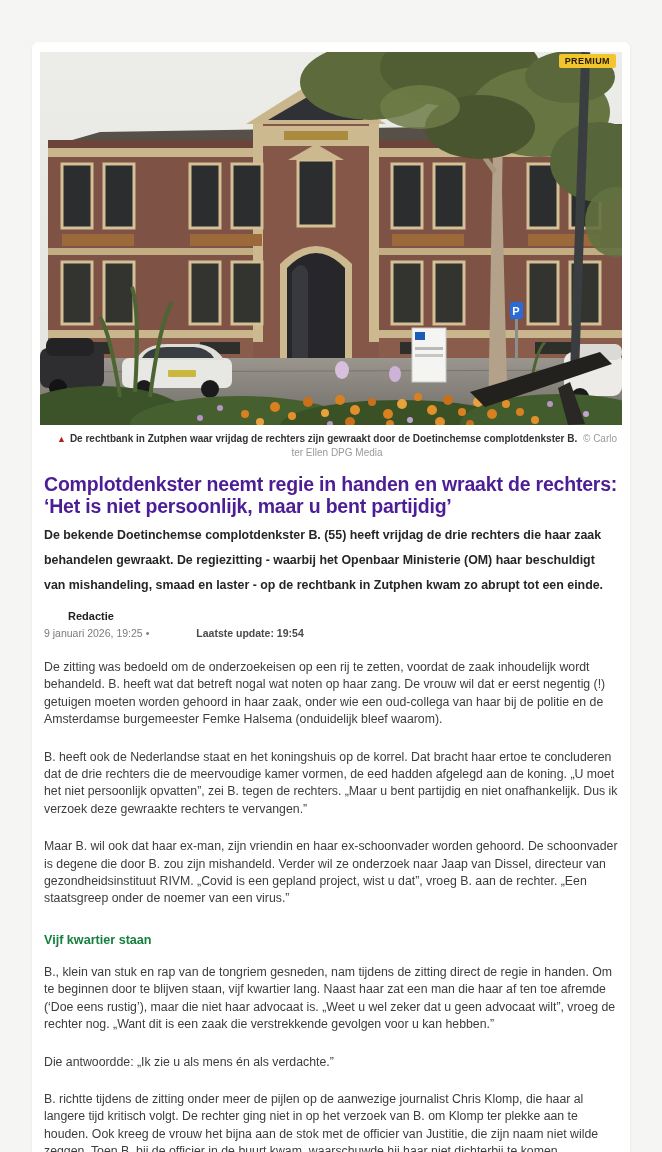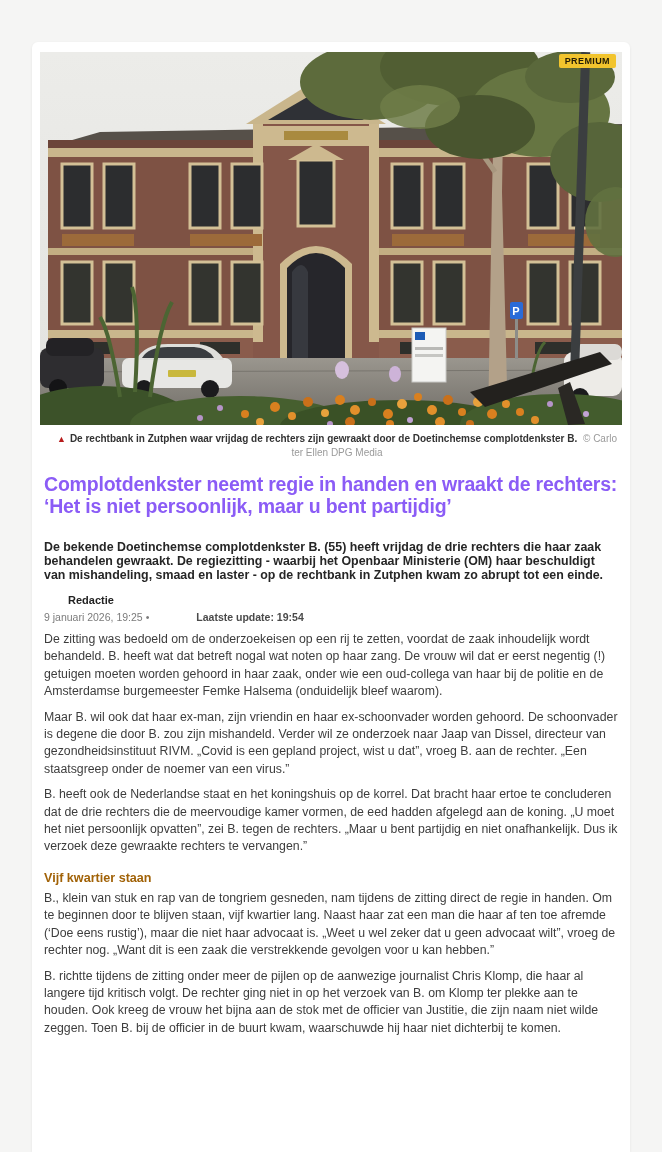--- a/index.html
+++ b/index.html
@@ -51,49 +51,49 @@
   .caption .tri { color: #b71c1c; font-size: 9px; margin-right: 4px; }
   .caption .cap-bold { font-weight: 700; }
   .caption .cap-credit { color: #9a9a9a; font-weight: 400; margin-left: 3px; }
   .article-body { padding: 0 4px; }
   h1.headline {
     margin-top: 15px;
     font-size: 19.5px;
     line-height: 21.5px;
     font-weight: 700;
     letter-spacing: -0.2px;
-    color: #8b5cf6;
+    color: #4c1d95;
   }
   p.intro {
-    margin-top: 23px;
+    margin-top: 6px;
     font-size: 12.4px;
-    line-height: 14px;
+    line-height: 25px;
     font-weight: 700;
     color: #262626;
   }
   .meta { margin-top: 12px; }
   .meta .author { font-size: 11px; font-weight: 700; color: #222222; padding-left: 24px; }
   .meta .source { margin-top: 5px; font-size: 10.5px; color: #7b7b7b; }
   .meta .dateline { margin-top: 5px; font-size: 10.5px; color: #7b7b7b; }
   .meta .dateline .sep { margin: 0 3px; color: #7b7b7b; }
   .meta .dateline .upd { font-weight: 700; color: #4a4a4a; margin-left: 44px; }
   #body-container { margin-top: 6px; }
   #body-container p {
-    margin-top: 8px;
+    margin-top: 20px;
     font-size: 12.3px;
     line-height: 17.4px;
     color: #3d3d3d;
   }
   #body-container h2 {
-    margin-top: 14px;
+    margin-top: 24px;
     margin-bottom: -4px;
     font-size: 12.6px;
     line-height: 16px;
     font-weight: 700;
-    color: #a16207;
+    color: #15803d;
   }
 </style>
 </head>
 <body>
 
 <div class="page">
   <div class="card">
 
     <figure class="photo">
 
@@ -281,22 +281,23 @@
 
       <div class="meta">
         <div class="author">Redactie</div>
         <div class="dateline">
           <span>9 januari 2026, 19:25</span><span class="sep">•</span><span class="upd">Laatste update: 19:54</span>
         </div>
       </div>
 
       <div id="body-container">
           <p>De zitting was bedoeld om de onderzoekeisen op een rij te zetten, voordat de zaak inhoudelijk wordt behandeld. B. heeft wat dat betreft nogal wat noten op haar zang. De vrouw wil dat er eerst negentig (!) getuigen moeten worden gehoord in haar zaak, onder wie een oud-collega van haar bij de politie en de Amsterdamse burgemeester Femke Halsema (onduidelijk bleef waarom).</p>
+          <p>B. heeft ook de Nederlandse staat en het koningshuis op de korrel. Dat bracht haar ertoe te concluderen dat de drie rechters die de meervoudige kamer vormen, de eed hadden afgelegd aan de koning. „U moet het niet persoonlijk opvatten”, zei B. tegen de rechters. „Maar u bent partijdig en niet onafhankelijk. Dus ik verzoek deze gewraakte rechters te vervangen.”</p>
           <p>Maar B. wil ook dat haar ex-man, zijn vriendin en haar ex-schoonvader worden gehoord. De schoonvader is degene die door B. zou zijn mishandeld. Verder wil ze onderzoek naar Jaap van Dissel, directeur van gezondheidsinstituut RIVM. „Covid is een gepland project, wist u dat”, vroeg B. aan de rechter. „Een staatsgreep onder de noemer van een virus.”</p>
-          <p>B. heeft ook de Nederlandse staat en het koningshuis op de korrel. Dat bracht haar ertoe te concluderen dat de drie rechters die de meervoudige kamer vormen, de eed hadden afgelegd aan de koning. „U moet het niet persoonlijk opvatten”, zei B. tegen de rechters. „Maar u bent partijdig en niet onafhankelijk. Dus ik verzoek deze gewraakte rechters te vervangen.”</p>
           <h2>Vijf kwartier staan</h2>
           <p>B., klein van stuk en rap van de tongriem gesneden, nam tijdens de zitting direct de regie in handen. Om te beginnen door te blijven staan, vijf kwartier lang. Naast haar zat een man die haar af ten toe afremde (‘Doe eens rustig’), maar die niet haar advocaat is. „Weet u wel zeker dat u geen advocaat wilt”, vroeg de rechter nog. „Want dit is een zaak die verstrekkende gevolgen voor u kan hebben.”</p>
+          <p>Die antwoordde: „Ik zie u als mens én als verdachte.”</p>
           <p>B. richtte tijdens de zitting onder meer de pijlen op de aanwezige journalist Chris Klomp, die haar al langere tijd kritisch volgt. De rechter ging niet in op het verzoek van B. om Klomp ter plekke aan te houden. Ook kreeg de vrouw het bijna aan de stok met de officier van Justitie, die zijn naam niet wilde zeggen. Toen B. bij de officier in de buurt kwam, waarschuwde hij haar niet dichterbij te komen.</p>
         </div>
 
     </div>
   </div>
 </div>
 
 </body></html>

